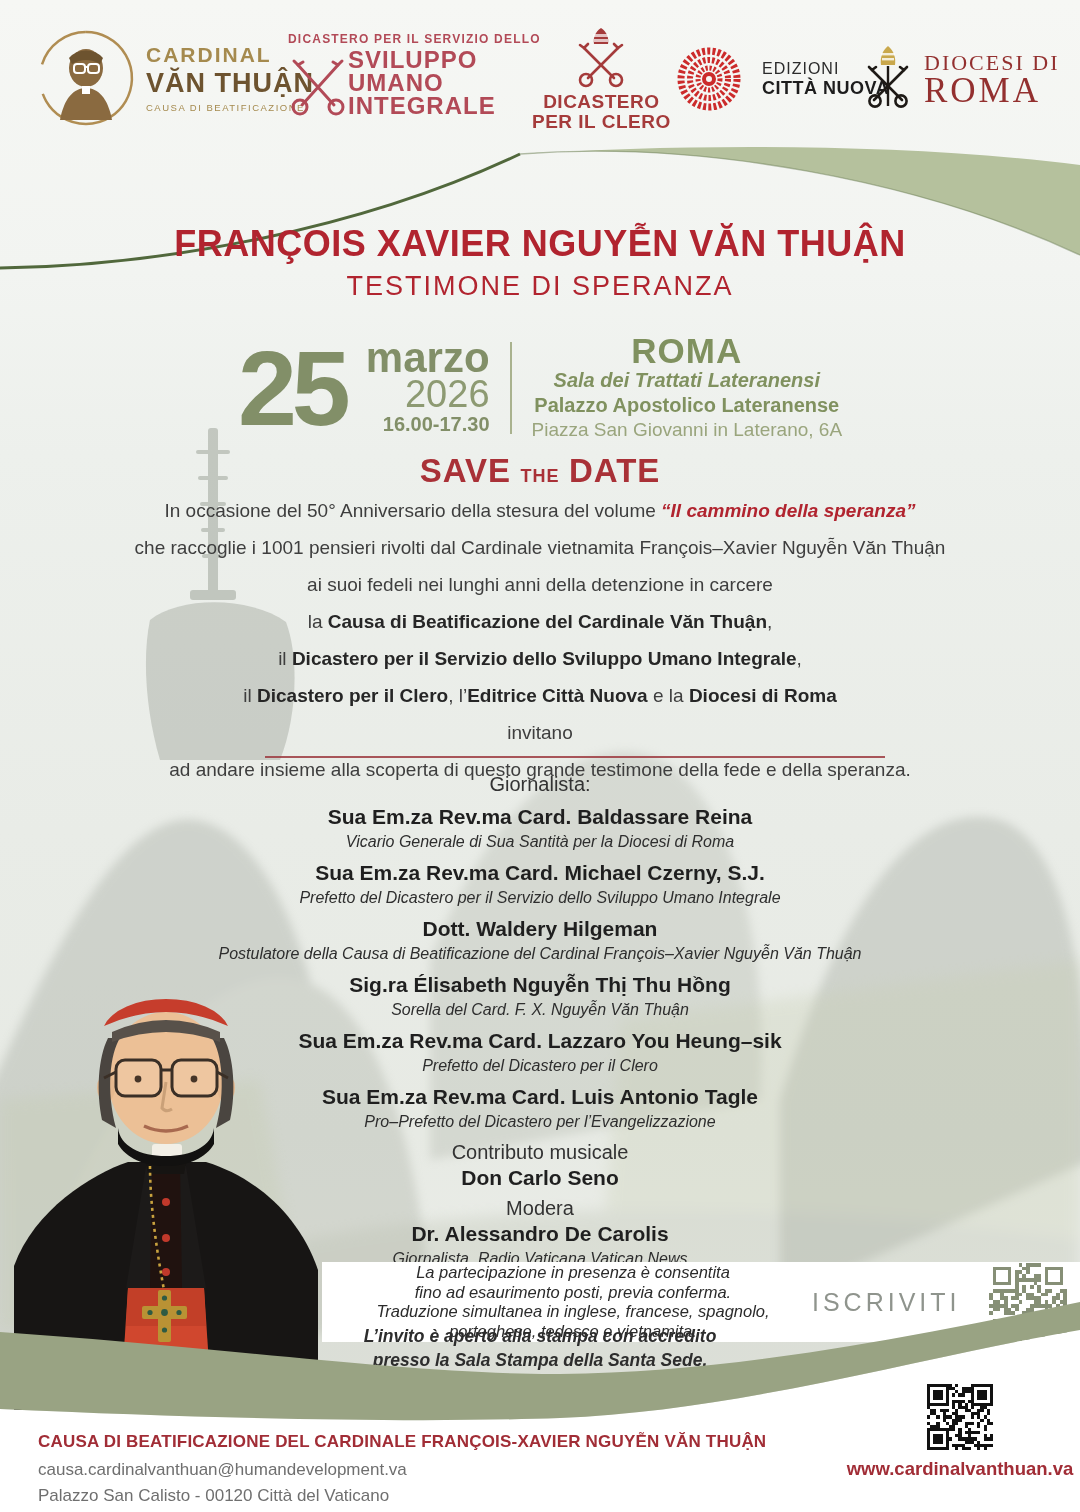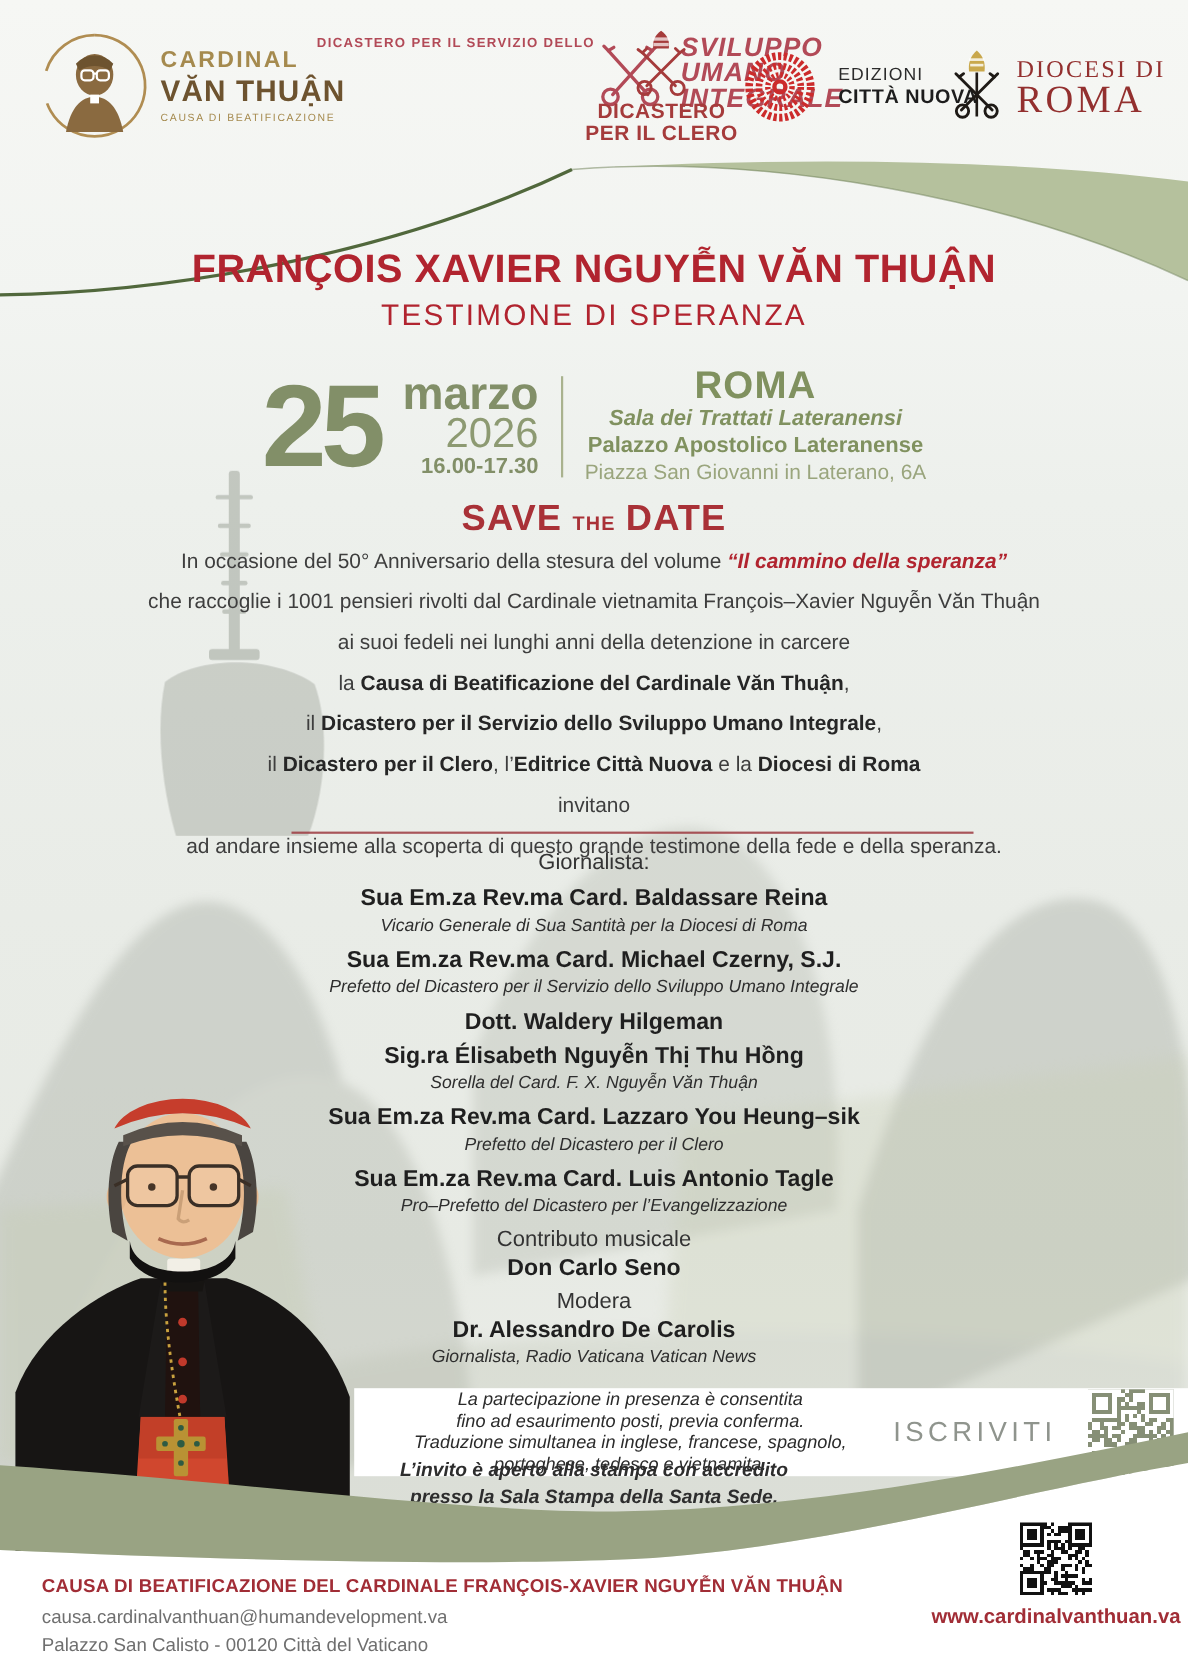--- a/index.html
+++ b/index.html
@@ -10,23 +10,23 @@
   }
   .abs{position:absolute;}
   .ctr{left:0;right:0;text-align:center;}
 
   
   #logos{top:24px;left:0;right:0;height:116px;}
   .logo{position:absolute;display:flex;align-items:center;gap:10px;}
   .cardlogo-txt div:nth-child(1){font-size:21px;letter-spacing:2px;color:#a58a4e;font-weight:600;}
   .cardlogo-txt div:nth-child(2){font-size:27px;letter-spacing:1px;color:#6d532f;font-weight:800;margin-top:1px;}
   .cardlogo-txt div:nth-child(3){font-size:9.5px;letter-spacing:1.5px;color:#a58a4e;margin-top:3px;}
-  .svil{align-items:flex-start;gap:2px;}
+  .svil{flex-direction:column;align-items:flex-start;gap:2px;}
   .svil-top{font-size:12px;letter-spacing:1.2px;color:#b24a57;font-weight:600;}
-  .svil-row{display:flex;align-items:center;gap:16px;font-style:italic;}
+  .svil-row{display:flex;align-items:flex-end;gap:0;}
   .svil-lines div{font-size:24px;line-height:23px;color:#b24a57;font-weight:600;letter-spacing:1px;}
   .clero{flex-direction:column;gap:2px;}
   .clero-txt{font-size:19px;line-height:20px;font-weight:800;color:#a53b3b;text-align:center;letter-spacing:.5px;}
   .cn-txt div:nth-child(1){font-size:16px;color:#2b2b2b;letter-spacing:1px;}
   .cn-txt div:nth-child(2){font-size:18px;color:#1d1d1d;font-weight:800;letter-spacing:.5px;}
   .dr-txt{font-family:"Liberation Serif","DejaVu Serif",serif;color:#93302f;}
   .dr-txt div:nth-child(1){font-size:22px;letter-spacing:2px;}
   .dr-txt div:nth-child(2){font-size:35px;line-height:30px;letter-spacing:3px;}
 
   
@@ -299,20 +299,21 @@
     <div class="spk">
       <div class="nm">Sua Em.za Rev.ma Card. Baldassare Reina</div>
       <div class="rl">Vicario Generale di Sua Santità per la Diocesi di Roma</div>
     </div>
     <div class="spk">
       <div class="nm">Sua Em.za Rev.ma Card. Michael Czerny, S.J.</div>
       <div class="rl">Prefetto del Dicastero per il Servizio dello Sviluppo Umano Integrale</div>
     </div>
     <div class="spk">
       <div class="nm">Dott. Waldery Hilgeman</div>
+      <div class="rl">Postulatore della Causa di Beatificazione del Cardinal François–Xavier Nguyễn Văn Thuận</div>
     </div>
     <div class="spk">
       <div class="nm">Sig.ra Élisabeth Nguyễn Thị Thu Hồng</div>
       <div class="rl">Sorella del Card. F. X. Nguyễn Văn Thuận</div>
     </div>
     <div class="spk">
       <div class="nm">Sua Em.za Rev.ma Card. Lazzaro You Heung–sik</div>
       <div class="rl">Prefetto del Dicastero per il Clero</div>
     </div>
     <div class="spk">

